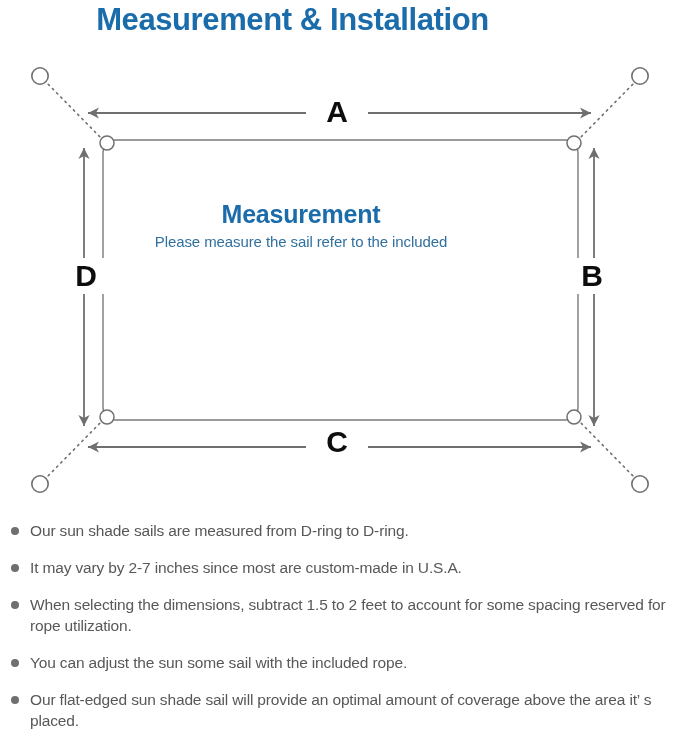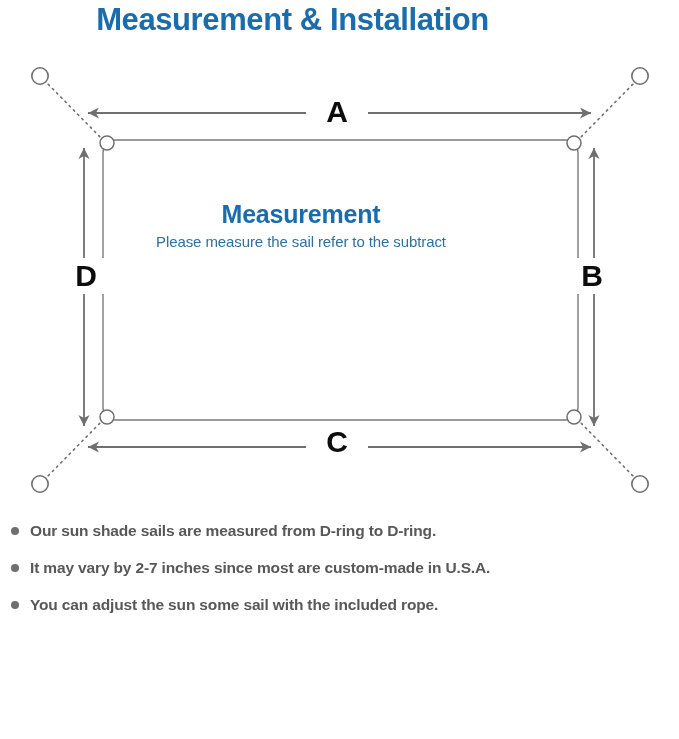--- a/index.html
+++ b/index.html
@@ -99,21 +99,20 @@
   .note-item {
     position: relative;
     padding-left: 30px;
     padding-right: 8px;
     margin-bottom: 16px;
     font-family: "Liberation Sans", sans-serif;
     font-size: 15.5px;
     line-height: 21px;
     color: #585858;
     letter-spacing: -0.15px;
-    font-weight: bold;
   }
   .note-bullet {
     position: absolute;
     left: 11px;
     top: 7px;
     width: 8px;
     height: 8px;
     border-radius: 50%;
     background: #6f6f6f;
   }
@@ -154,34 +153,42 @@
     <line x1="88" y1="403" x2="591" y2="403" stroke="#6f6f6f" stroke-width="1.8" marker-start="url(#arrow-right)" marker-end="url(#arrow-right)"></line>
 
     <line x1="84" y1="104" x2="84" y2="382" stroke="#6f6f6f" stroke-width="1.8" marker-start="url(#arrow-right)" marker-end="url(#arrow-right)"></line>
 
     <line x1="594" y1="104" x2="594" y2="382" stroke="#6f6f6f" stroke-width="1.8" marker-start="url(#arrow-right)" marker-end="url(#arrow-right)"></line>
   </svg>
 </div>
 
 <div id="sail-center-block">
   <div id="sail-heading">Measurement</div>
-  <div id="sail-subheading">Please measure the sail refer to the subtract</div>
+  <div id="sail-subheading">Please measure the sail refer to the included</div>
 </div>
 
 <div class="dim-letter" id="dim-letter-a">A</div>
 <div class="dim-letter" id="dim-letter-b">B</div>
 <div class="dim-letter" id="dim-letter-c">C</div>
 <div class="dim-letter" id="dim-letter-d">D</div>
 
 <div id="notes-list">
   <div class="note-item">
     <span class="note-bullet"></span>
     <span>Our sun shade sails are measured from D-ring to D-ring.</span>
   </div>
   <div class="note-item">
     <span class="note-bullet"></span>
     <span>It may vary by 2-7 inches since most are custom-made in U.S.A.</span>
   </div>
   <div class="note-item">
     <span class="note-bullet"></span>
+    <span>When selecting the dimensions, subtract 1.5 to 2 feet to account for some spacing reserved for rope utilization.</span>
+  </div>
+  <div class="note-item">
+    <span class="note-bullet"></span>
     <span>You can adjust the sun some sail with the included rope.</span>
+  </div>
+  <div class="note-item">
+    <span class="note-bullet"></span>
+    <span>Our flat-edged sun shade sail will provide an optimal amount of coverage above the area it’  s placed.</span>
   </div>
 </div>
 
 </body></html>

